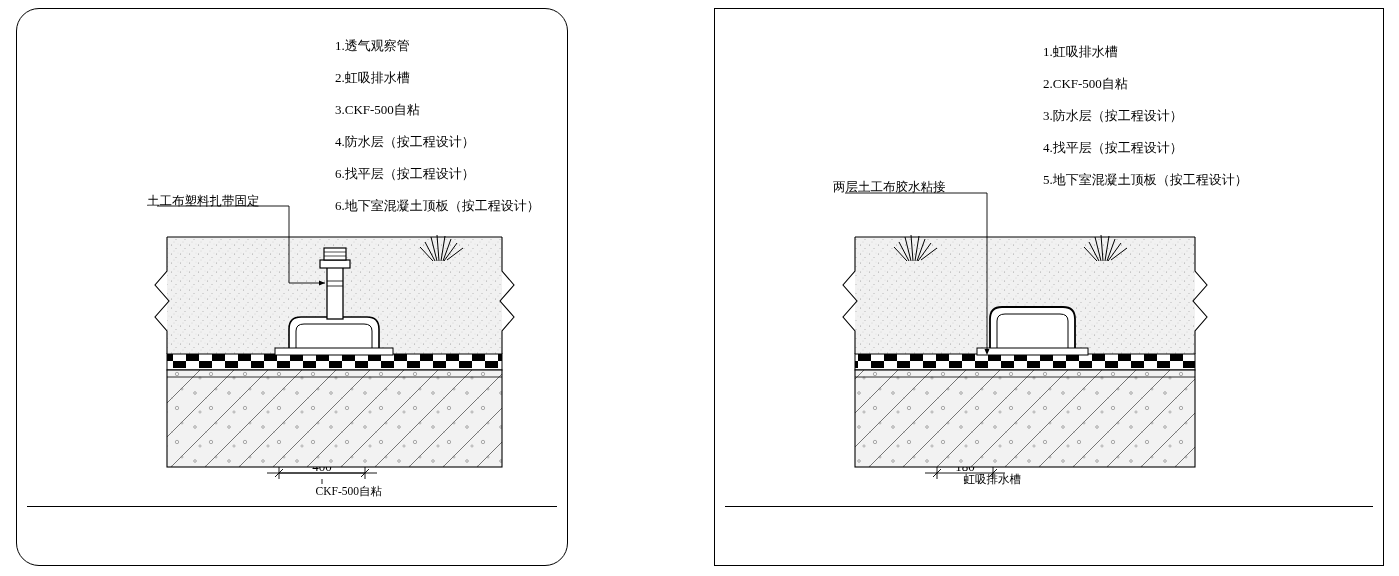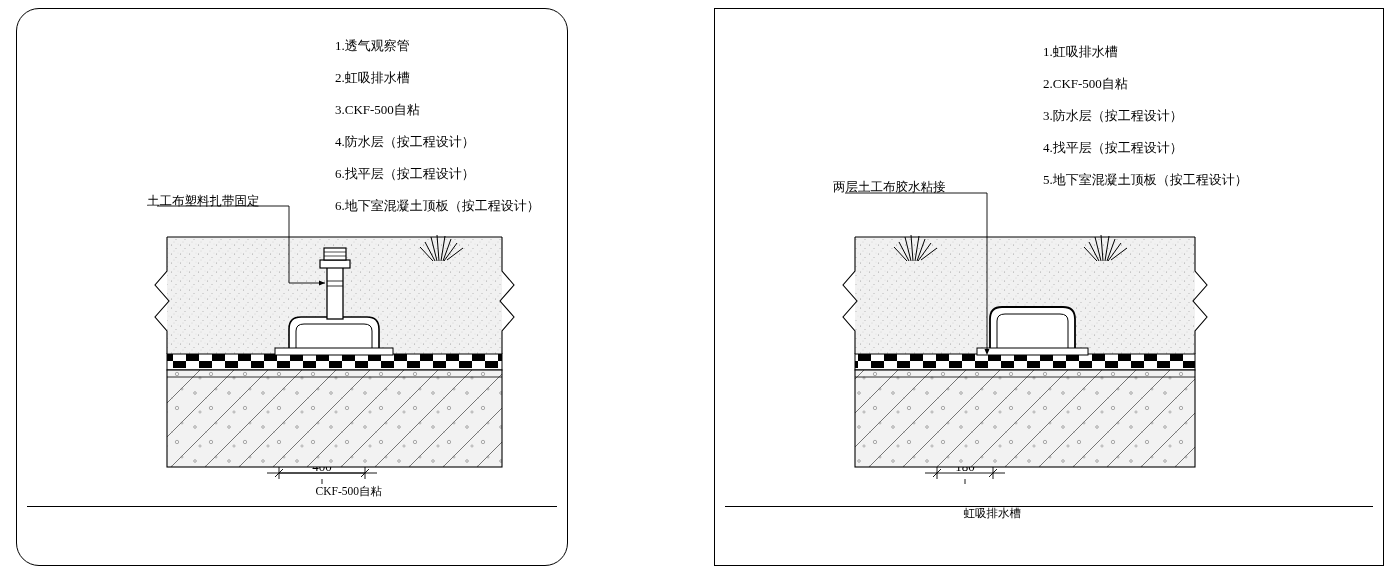--- a/index.html
+++ b/index.html
@@ -239,21 +239,21 @@
         <div class="legend-item">2.CKF-500自粘</div>
         <div class="legend-item">3.防水层（按工程设计）</div>
         <div class="legend-item">4.找平层（按工程设计）</div>
         <div class="legend-item">5.地下室混凝土顶板（按工程设计）</div>
       </div>
 
       <div class="leader-label" style="left:118px; top:172px;">两层土工布胶水粘接</div>
 
       <div class="dim-label" style="left:220px; top:451px; width:60px;">180</div>
 
-      <div class="small-label" style="left:196px; top:499px; width:110px;">虹吸排水槽</div>
+      <div class="small-label" style="left:196px; top:465px; width:110px;">虹吸排水槽</div>
 
       <svg class="drawing" width="670" height="558" viewBox="0 0 670 558">
         <defs>
           <pattern id="soilR" width="9" height="9" patternUnits="userSpaceOnUse">
             <rect width="9" height="9" fill="#f1f1f1"></rect>
             <circle cx="1.5" cy="2" r="0.55" fill="#9a9a9a"></circle>
             <circle cx="6" cy="5.5" r="0.5" fill="#a8a8a8"></circle>
             <circle cx="4" cy="8" r="0.4" fill="#b0b0b0"></circle>
             <circle cx="8" cy="1" r="0.35" fill="#b5b5b5"></circle>
           </pattern>

